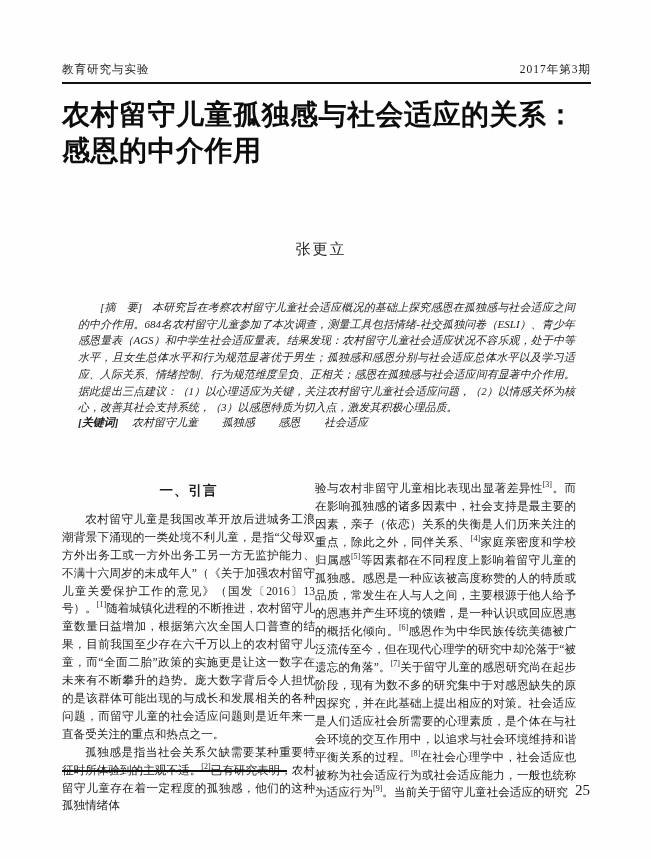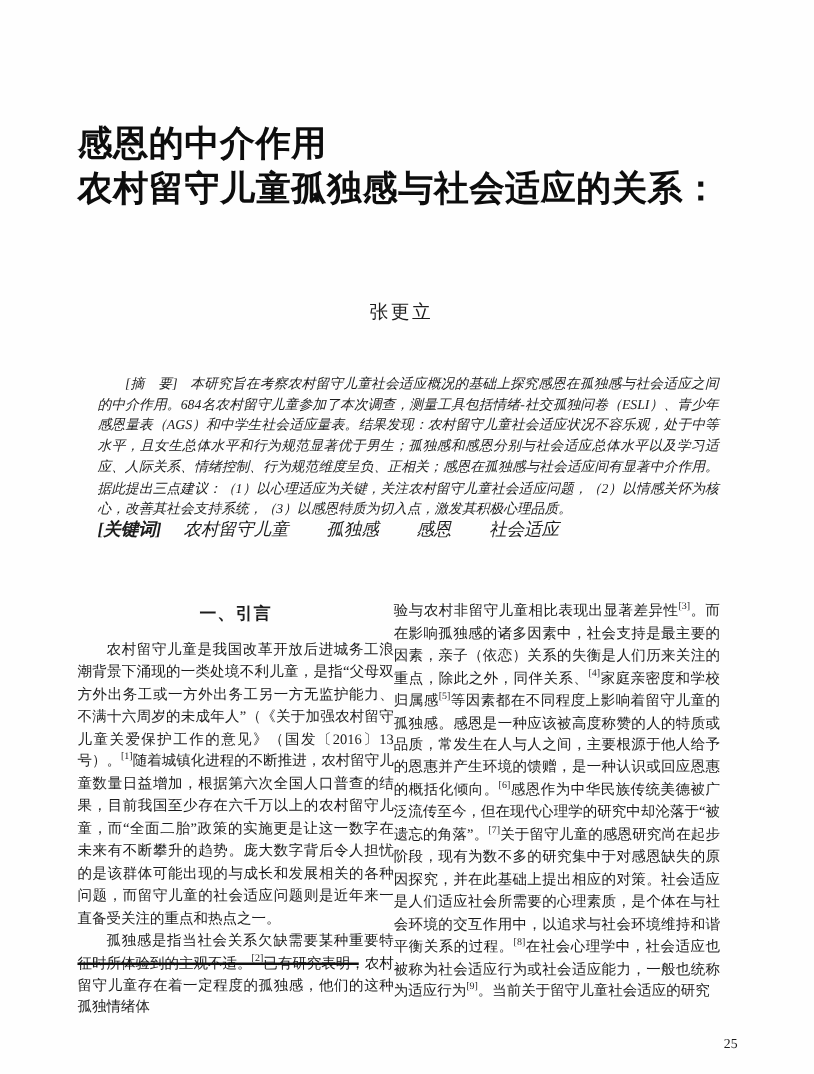--- a/index.html
+++ b/index.html
@@ -39,21 +39,21 @@
   .abstract {
     position: absolute; top: 288px; left: 78px; width: 497px;
     font-size: 11px; line-height: 16.7px;
     text-align: justify; text-indent: 2em;
     font-style: italic;
   }
   .abstract .label { font-style: italic; font-weight: normal; margin-right: 0.9em; }
   
   .keywords {
     position: absolute; top: 415px; left: 78px; width: 497px;
-    font-size: 14px; font-style: italic;
+    font-size: 11px; font-style: italic;
   }
   .keywords .label { font-weight: bold; font-style: italic; margin-right: 1em; }
   .keywords .kw { margin-right: 1.9em; }
   
   .columns {
     position: absolute; top: 480px; left: 62px; width: 528px;
     display: flex; 
     font-size: 11.6px; line-height: 17.9px; text-align: justify;
   }
   .col-left  { width: 253px; }
@@ -71,33 +71,37 @@
     position: absolute; top: 770px; left: 62px;
     width: 225px; height: 2px; background: #111;
   }
   .footnote {
     position: absolute; top: 777px; left: 62px; width: 528px;
     font-size: 10.4px; line-height: 16.6px;
     text-align: justify; text-indent: 2em;
   }
   
   .page-number {
-    position: absolute; top: 829px; right: 61px;
-    font-size: 11px;
+    position: absolute; top: 782px; right: 61px;
+    font-size: 15px;
   }
 </style>
 </head>
 <body>
 
 <div class="page">
 
+  <div class="header">
+    <span>教育研究与实验</span>
+    <span>2017年第3期</span>
+  </div>
 
   <div class="title">
+    <div>农村留守儿童孤独感与社会适应的关系：</div>
     <div>感恩的中介作用</div>
-    <div>农村留守儿童孤独感与社会适应的关系：</div>
   </div>
 
   <div class="author">张更立</div>
 
   <p class="abstract"><span class="label">[摘　要]</span><span>本研究旨在考察农村留守儿童社会适应概况的基础上探究感恩在孤独感与社会适应之间的中介作用。684名农村留守儿童参加了本次调查，测量工具包括情绪-社交孤独问卷（ESLI）、青少年感恩量表（AGS）和中学生社会适应量表。结果发现：农村留守儿童社会适应状况不容乐观，处于中等水平，且女生总体水平和行为规范显著优于男生；孤独感和感恩分别与社会适应总体水平以及学习适应、人际关系、情绪控制、行为规范维度呈负、正相关；感恩在孤独感与社会适应间有显著中介作用。据此提出三点建议：（1）以心理适应为关键，关注农村留守儿童社会适应问题，（2）以情感关怀为核心，改善其社会支持系统，（3）以感恩特质为切入点，激发其积极心理品质。</span></p>
 
   <div class="keywords">
     <span class="label">[关键词]</span>
     <span class="kw">农村留守儿童</span>
     <span class="kw">孤独感</span>

